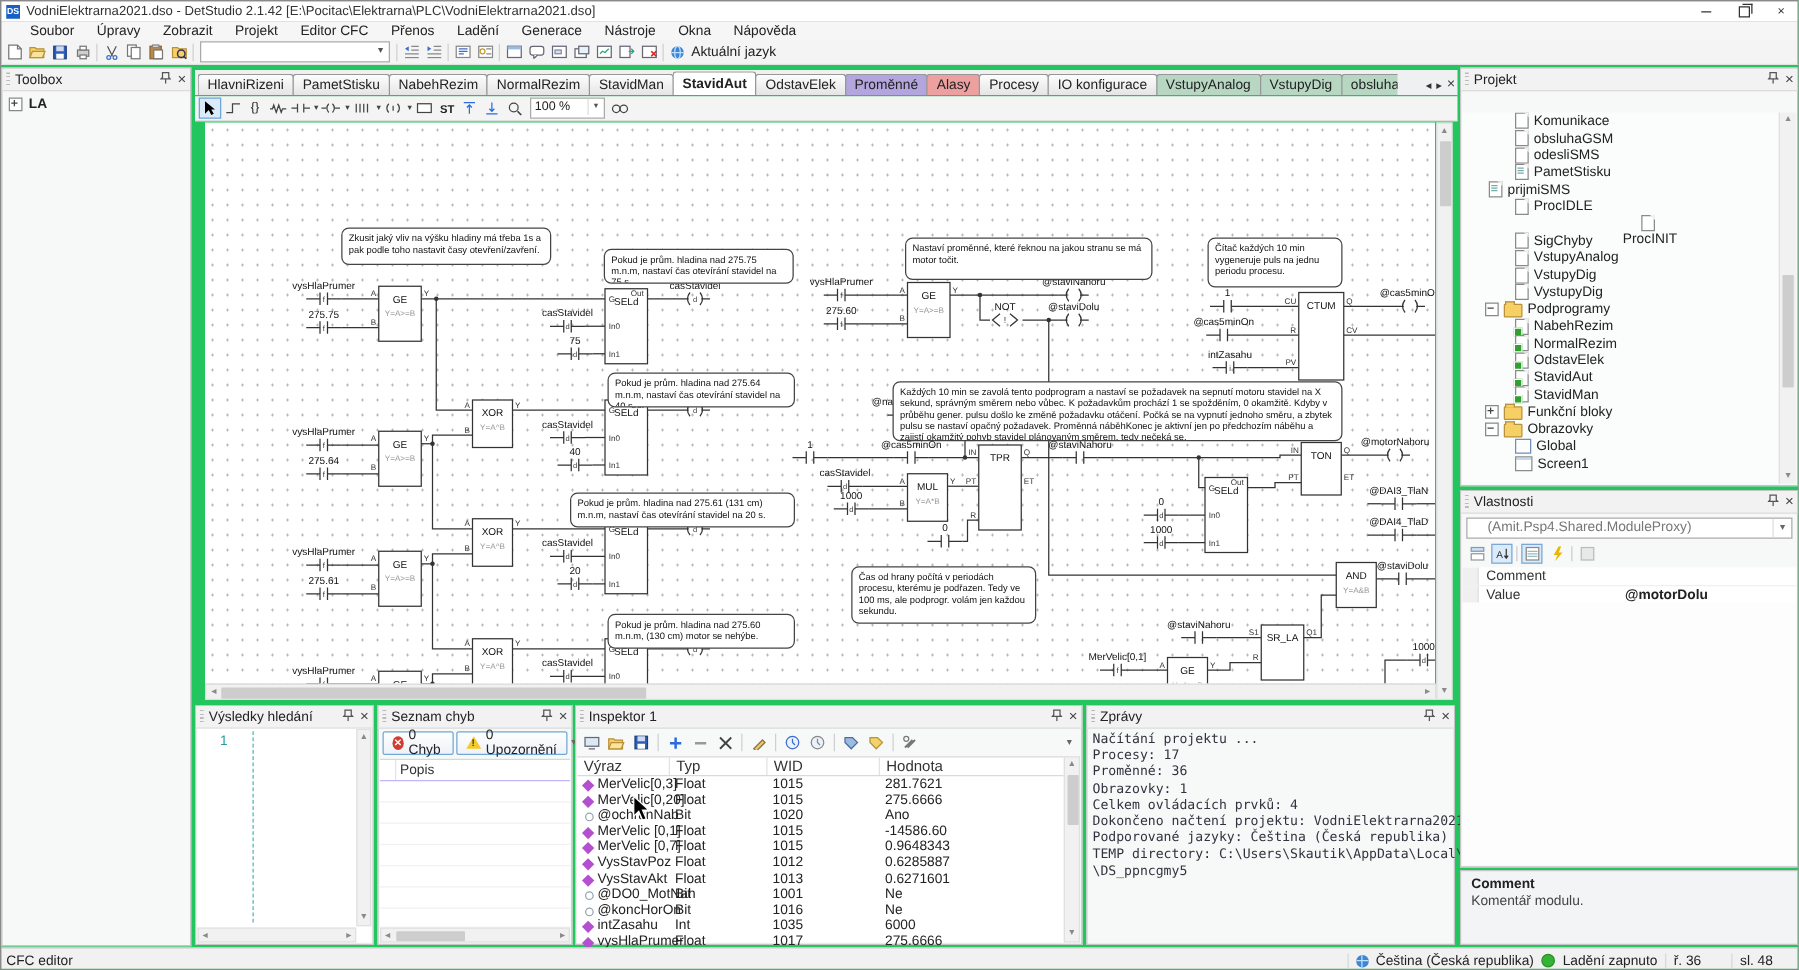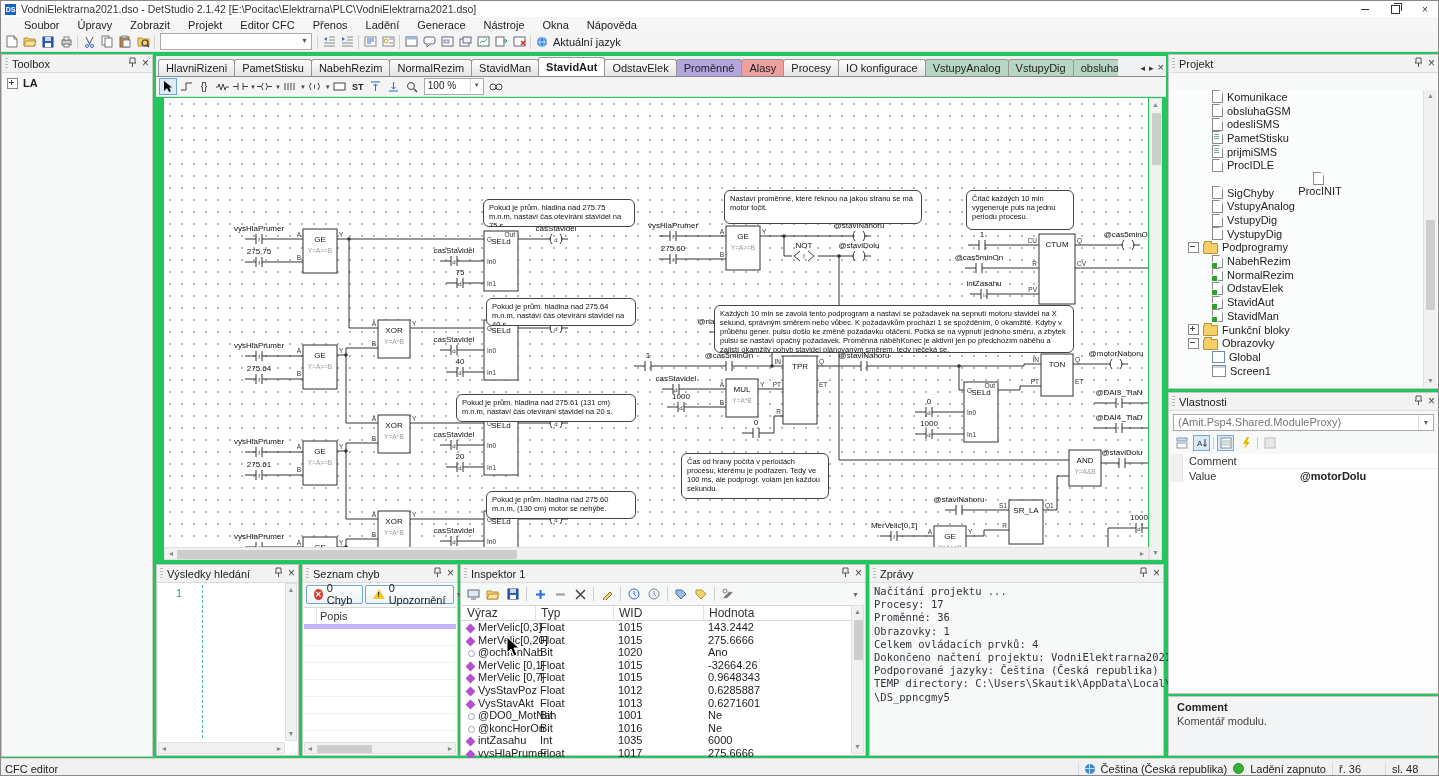--- a/index.html
+++ b/index.html
@@ -60,21 +60,21 @@
   .bpanel{background:#f7f8f8;border:1px solid #c5c5c5;box-sizing:border-box}
   #pv-content{position:absolute;left:1px;top:18px;right:1px;bottom:1px;background:#fff}
   #pv-num{position:absolute;left:18px;top:4px;color:#2aa0a0;font-size:11px}
   #pv-line{position:absolute;left:44px;top:2px;bottom:16px;width:0;border-left:1px dashed #49b8b8}
   .toolrow{display:flex;align-items:center;height:22px;padding-left:3px;gap:2px}
   .togglebtn{display:flex;align-items:center;gap:4px;border:1px solid #71a7d4;background:linear-gradient(#fefefe,#eef3f8);height:17px;padding:0 7px;font-size:11px;border-radius:2px}
   .erricon{width:11px;height:11px;border-radius:50%;background:#d23b2f;color:#fff;font-size:8px;font-weight:bold;text-align:center;line-height:11px}
   .warnicon{width:0;height:0;border-left:6px solid transparent;border-right:6px solid transparent;border-bottom:10px solid #f5c928;position:relative}
   .warnicon:after{content:"!";position:absolute;left:-1.5px;top:1px;font-size:8px;font-weight:bold;color:#333}
   #sz-list{position:absolute;left:1px;top:42px;right:1px;bottom:14px;background:#fff;border-top:1px solid #d7d7d7}
-  #sz-head{height:16px;border-bottom:5px solid #c4b5fd;font-size:11px;color:#333;padding-left:16px;line-height:16px;position:relative}
+  #sz-head{height:16px;border-bottom:1px solid #c4b5fd;font-size:11px;color:#333;padding-left:16px;line-height:16px;position:relative}
   #sz-head:before{content:"";position:absolute;left:12px;top:0;bottom:0;width:1px;background:#e4e4e4}
   .szrow{height:16px;border-bottom:1px solid #f1f1f1}
   
   #insp-table{position:absolute;left:1px;top:40px;right:14px;bottom:1px;background:#fff;border-top:1px solid #d7d7d7}
   .insp-hrow{height:14px;border-bottom:1px solid #d9d9d9;position:relative;font-size:12px;color:#333}
   .insp-hcell{position:absolute;top:0;line-height:14px;border-left:1px solid #e2e2e2;padding-left:5px;height:14px;box-sizing:border-box}
   .insprow{height:12.6px;position:relative;font-size:11px;white-space:nowrap}
   .insprow span{position:absolute;line-height:12.6px}
   .vicon{width:7px;height:7px;display:inline-block;margin:3px 0 0 3px;transform:rotate(45deg);background:#b44fd0}
   .vicon.bit{transform:none;border-radius:50%;background:#fff;border:1px solid #98a6b4;width:5px;height:5px;margin-left:4px}
@@ -89,21 +89,21 @@
   .doc{width:9px;height:11px;background:#fff;border:1px solid #8a8a8a;position:relative}
   .doc:before{content:"";position:absolute;right:-1px;top:-1px;border-style:solid;border-width:0 4px 4px 0;border-color:transparent #eef0f1 transparent transparent}
   .doc.green:after{content:"";position:absolute;left:-2px;bottom:-2px;width:5px;height:5px;background:#2fa12f;border:1px solid #fff}
   .doc.note:after{content:"";position:absolute;left:1px;top:2px;width:5px;height:1px;background:#7aa;box-shadow:0 2px 0 #7aa,0 4px 0 #7aa}
   .folder{width:13px;height:9px;background:#f7d065;border:1px solid #b8913a;border-radius:1px;position:relative;margin-top:2px}
   .folder:before{content:"";position:absolute;left:0;top:-3px;width:6px;height:2px;background:#f7d065;border:1px solid #b8913a;border-bottom:none}
   .gridicon{width:11px;height:10px;background:linear-gradient(#9db7d8,#9db7d8);border:1px solid #6f8fb8;background-image:linear-gradient(#fff 1px,transparent 1px),linear-gradient(90deg,#fff 1px,transparent 1px);background-size:4px 4px}
   .screenicon{width:12px;height:10px;background:#fff;border:1px solid #8a8a8a;box-shadow:inset 0 2px 0 #c8d8ea}
   #ptree-scroll{position:absolute;right:1px;top:35px;width:13px;bottom:1px;background:#f1f1f1;border-left:1px solid #e0e0e0}
   
-  #propcombo{position:absolute;left:4px;top:21px;right:4px;height:17px;border:1px solid #aaa;background:#fff;color:#777;font-size:11px;line-height:15px;padding-left:4px;box-sizing:border-box}
+  #propcombo{position:absolute;left:4px;top:21px;right:4px;height:17px;border:1px solid #aaa;background:#fff;color:#777;font-size:11px;line-height:15px;padding-left:16px;box-sizing:border-box}
   #propcombo .dd{position:absolute;right:0;top:0;width:14px;height:15px;border-left:1px solid #ddd;text-align:center;font-size:7px;color:#666;line-height:15px}
   #proptools{position:absolute;left:4px;top:41px;height:18px;display:flex;align-items:center;gap:3px}
   .ptool{width:17px;height:16px;display:flex;align-items:center;justify-content:center;font-size:9px}
   .ptool.pressed{border:1px solid #7aa7d6;background:#dcebf9;box-sizing:border-box}
   #propgrid{position:absolute;left:1px;top:61px;right:1px;height:28px;background:#fff}
   .prow{height:14px;display:flex;border-bottom:1px solid #f0f0f0}
   .prow .gut{width:12px;background:#f0f0f0;border-right:1px solid #e0e0e0}
   .prow .pn{width:105px;padding:1px 0 0 6px;color:#333}
   .prow .pvv{flex:1;padding:1px 0 0 6px;font-weight:bold}
   #propempty{position:absolute;left:1px;top:89px;right:1px;bottom:1px;background:#fdfdfd}
@@ -839,20 +839,21 @@
         <g>
           <path d="M940 266H947M957 266H964M948 261Q944 266 948 271M956 261Q960 266 956 271" stroke="#333" fill="none"></path>
         </g>
         <text x="952" y="258" font-size="8" text-anchor="middle" fill="#111" font-family="Liberation Sans, sans-serif">@motorNahoru</text>
         <g>
           <path d="M636 153L630 158L636 163M644 153L650 158L644 163" stroke="#333" fill="none"></path>
         </g>
         <text x="640" y="160.5" font-size="7" text-anchor="middle" fill="#333" font-family="Liberation Sans, sans-serif">!</text>
         <text x="640" y="150" font-size="8" text-anchor="middle" fill="#111" font-family="Liberation Sans, sans-serif">NOT</text>
       </svg>
+      <div class="ann" style="left: 109px; top: 84px; width: 168px; height: 30px;">Zkusit jaký vliv na výšku hladiny má třeba 1s a pak podle toho nastavit časy otevření/zavření.</div>
       <div class="ann" style="left: 319px; top: 101px; width: 152px; height: 28px;">Pokud je prům. hladina nad 275.75 m.n.m, nastaví čas otevírání stavidel na 75 s.</div>
       <div class="ann" style="left: 322px; top: 200px; width: 150px; height: 28px;">Pokud je prům. hladina nad 275.64 m.n.m, nastaví čas otevírání stavidel na 40 s.</div>
       <div class="ann" style="left: 292px; top: 296px; width: 180px; height: 28px;">Pokud je prům. hladina nad 275.61 (131 cm) m.n.m, nastaví čas otevírání stavidel na 20 s.</div>
       <div class="ann" style="left: 322px; top: 393px; width: 150px; height: 28px;">Pokud je prům. hladina nad 275.60 m.n.m, (130 cm) motor se nehýbe.</div>
       <div class="ann" style="left: 560px; top: 92px; width: 198px; height: 34px;">Nastaví proměnné, které řeknou na jakou stranu se má motor točit.</div>
       <div class="ann" style="left: 802px; top: 92px; width: 108px; height: 40px;">Čítač každých 10 min vygeneruje puls na jednu periodu procesu.</div>
       <div class="ann" style="left: 550px; top: 207px; width: 360px; height: 48px;">Každých 10 min se zavolá tento podprogram a nastaví se požadavek na sepnutí motoru stavidel na X sekund, správným směrem nebo vůbec. K požadavkům prochází 1 se spožděním, 0 okamžitě. Kdyby v průběhu gener. pulsu došlo ke změně požadavku otáčení. Počká se na vypnutí jednoho směru, a zbytek pulsu se nastaví opačný požadavek. Proměnná náběhKonec je aktivní jen po předchozím náběhu a zajistí okamžitý pohyb stavidel plánovaným směrem, tedy nečeká se.</div>
       <div class="ann" style="left: 517px; top: 355px; width: 148px; height: 46px;">Čas od hrany počítá v periodách procesu, kterému je podřazen. Tedy ve 100 ms, ale podprogr. volám jen každou sekundu.</div>
     </div>
 
@@ -1025,42 +1026,42 @@
           <div class="insp-hcell" style="left: 73px; width: 75px;">Typ</div>
           <div class="insp-hcell" style="left: 151px; width: 88px;">WID</div>
           <div class="insp-hcell" style="left: 241px; width: 150px;">Hodnota</div>
         </div>
       <div id="insp-rows">
           <div class="insprow">
             <span class="vicon" style="position: absolute; left: 2px; top: 1px;"></span>
             <span style="left: 16px;">MerVelic[0,3]</span>
             <span style="left: 78px;">Float</span>
             <span style="left: 156px;">1015</span>
-            <span style="left: 246px;">143.2442</span>
+            <span style="left: 246px;">281.7621</span>
           </div>
           <div class="insprow">
             <span class="vicon" style="position: absolute; left: 2px; top: 1px;"></span>
             <span style="left: 16px;">MerVelic[0,20]</span>
             <span style="left: 78px;">Float</span>
             <span style="left: 156px;">1015</span>
             <span style="left: 246px;">275.6666</span>
           </div>
           <div class="insprow">
             <span class="vicon bit" style="position: absolute; left: 2px; top: 1px;"></span>
             <span style="left: 16px;">@ochranNab</span>
             <span style="left: 78px;">Bit</span>
             <span style="left: 156px;">1020</span>
             <span style="left: 246px;">Ano</span>
           </div>
           <div class="insprow">
             <span class="vicon" style="position: absolute; left: 2px; top: 1px;"></span>
             <span style="left: 16px;">MerVelic [0,1]</span>
             <span style="left: 78px;">Float</span>
             <span style="left: 156px;">1015</span>
-            <span style="left: 246px;">-32664.26</span>
+            <span style="left: 246px;">-14586.60</span>
           </div>
           <div class="insprow">
             <span class="vicon" style="position: absolute; left: 2px; top: 1px;"></span>
             <span style="left: 16px;">MerVelic [0,7]</span>
             <span style="left: 78px;">Float</span>
             <span style="left: 156px;">1015</span>
             <span style="left: 246px;">0.9648343</span>
           </div>
           <div class="insprow">
             <span class="vicon" style="position: absolute; left: 2px; top: 1px;"></span>
@@ -1156,21 +1157,21 @@
           <span class="lbl">obsluhaGSM</span>
         </div>
         <div class="trow" style="padding-left: 42px;">
           <div class="ticon doc"></div>
           <span class="lbl">odesliSMS</span>
         </div>
         <div class="trow" style="padding-left: 42px;">
           <div class="ticon doc note"></div>
           <span class="lbl">PametStisku</span>
         </div>
-        <div class="trow" style="padding-left: 42px;">
+        <div class="trow" style="padding-left: 21px;">
           <div class="ticon doc note"></div>
           <span class="lbl">prijmiSMS</span>
         </div>
         <div class="trow" style="padding-left: 42px;">
           <div class="ticon doc"></div>
           <span class="lbl">ProcIDLE</span>
         </div>
         <div class="trow" style="padding-left: 42px; flex-direction: column;">
           <div class="ticon doc"></div>
           <span class="lbl">ProcINIT</span>

